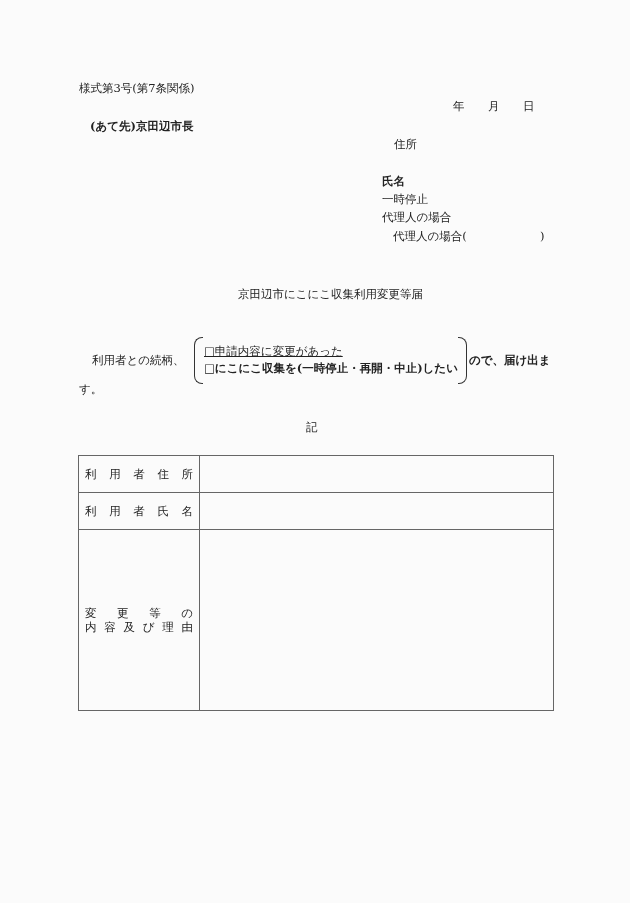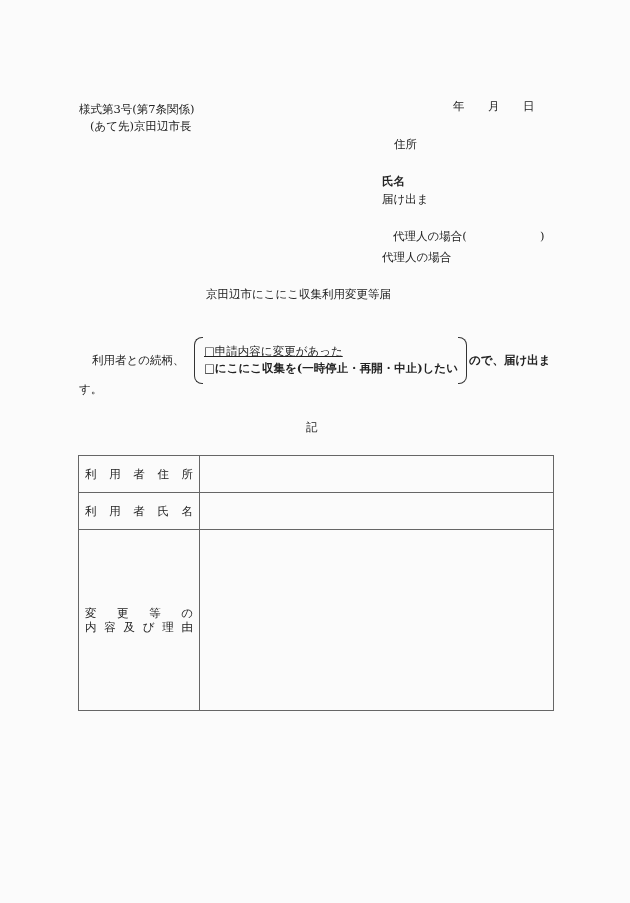--- a/index.html
+++ b/index.html
@@ -12,36 +12,36 @@
   table { position:absolute; left:78px; top:455px; width:476px; border-collapse:collapse; }
   td { border:1.3px solid #666; padding:0; }
   td.lab { width:120px; font-size:11.5px; }
   .spread { display:flex; justify-content:space-between; padding:0 6px; }
   .r1 td, .r2 td { height:36px; }
   .r3 td { height:180px; }
 </style>
 </head>
 <body>
 
-<div class="abs" style="left:79px;top:81px;margin-top:21px;">様式第3号(第7条関係)</div>
+<div class="abs" style="left:79px;top:81px;">様式第3号(第7条関係)</div>
 
 <div class="abs" style="left:453px;top:99px;">年</div>
 <div class="abs" style="left:488px;top:99px;">月</div>
 <div class="abs" style="left:523px;top:99px;">日</div>
 
-<div class="abs" style="left:90px;top:119px;">(あて先)京田辺市長</div>
+<div class="abs" style="left:90px;top:119px;font-weight:bold;">(あて先)京田辺市長</div>
 
 <div class="abs" style="left:394px;top:137px;">住所</div>
 <div class="abs" style="left:382px;top:174px;font-weight:bold;">氏名</div>
-<div class="abs" style="left:382px;top:192px;">届け出ま</div>
-<div class="abs" style="left:382px;top:210px;margin-top:40px;">代理人の場合</div>
+<div class="abs" style="left:382px;top:192px;">一時停止</div>
+<div class="abs" style="left:382px;top:210px;">代理人の場合</div>
 <div class="abs" style="left:393px;top:229px;">代理人の場合(</div>
 <div class="abs" style="left:540px;top:229px;">)</div>
 
-<div class="abs" style="left:206px;top:287px;">京田辺市にこにこ収集利用変更等届</div>
+<div class="abs" style="left:238px;top:287px;">京田辺市にこにこ収集利用変更等届</div>
 
 <div class="abs" style="left:92px;top:353px;">利用者との続柄、</div>
 <div class="bracket bl"></div>
 <div class="abs" style="left:204px;top:344px;text-decoration:underline;">□申請内容に変更があった</div>
 <div class="abs" style="left:204px;top:361px;font-weight:bold;">□にこにこ収集を(一時停止・再開・中止)したい</div>
 <div class="bracket br"></div>
 <div class="abs" style="left:469px;top:353px;font-weight:bold;">ので、届け出ま</div>
 <div class="abs" style="left:79px;top:382px;">す。</div>
 
 <div class="abs" style="left:306px;top:420px;">記</div>

